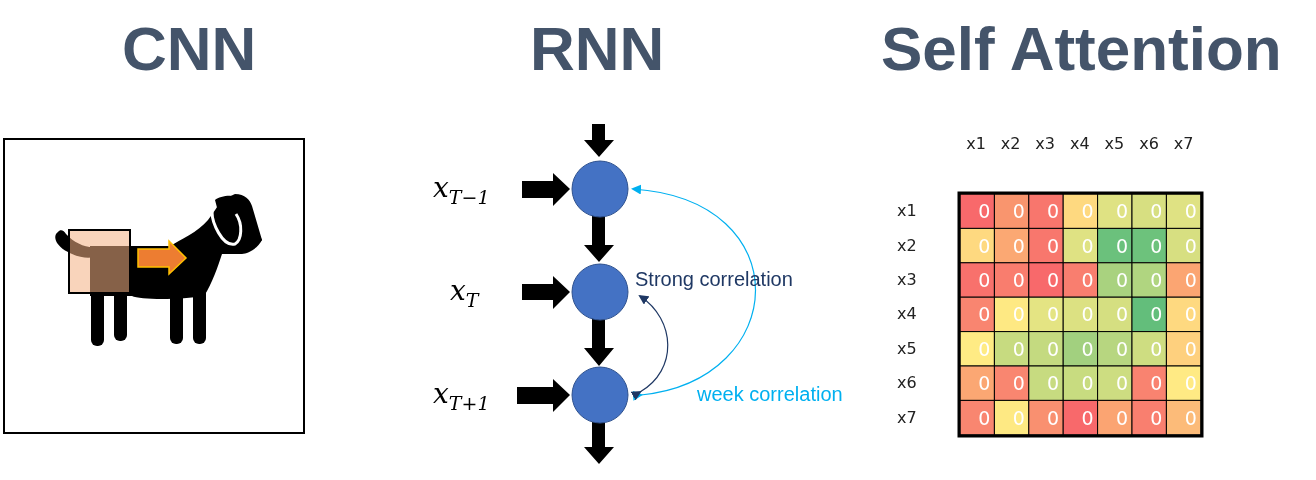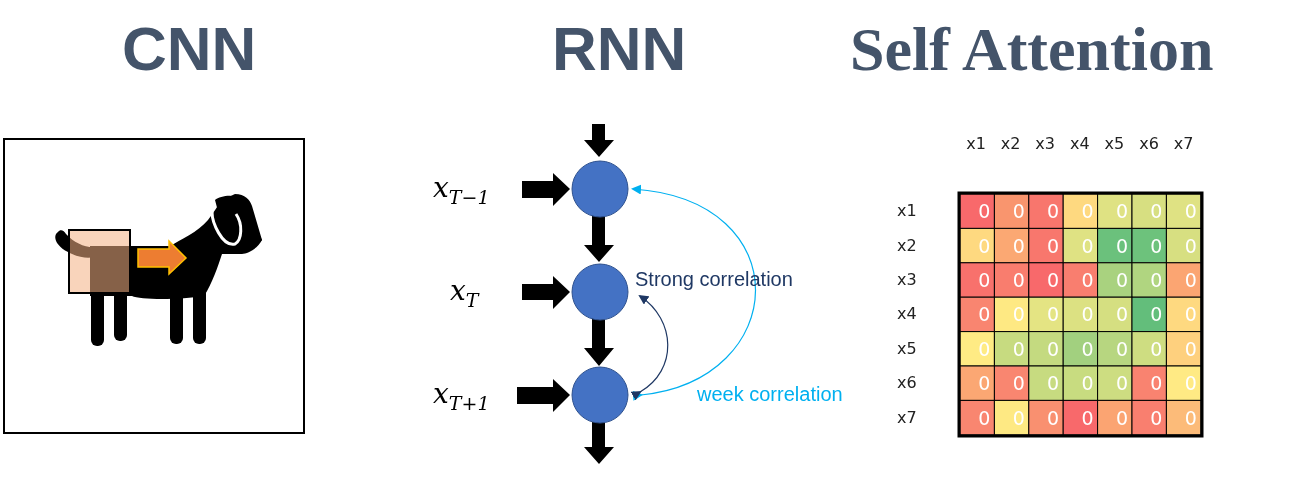--- a/index.html
+++ b/index.html
@@ -1,20 +1,20 @@
 <!DOCTYPE html>
 <html><head>
 <meta charset="utf-8">
 <style>
   html, body { margin:0; padding:0; background:#ffffff; }
   body { width:1316px; height:480px; position:relative; overflow:hidden; font-family:"Liberation Sans", sans-serif; }
   .title { position:absolute; top:14px; font-family:"Liberation Sans", sans-serif; font-weight:bold; color:#44546a; font-size:62px; line-height:70px; white-space:nowrap;text-align:center; }
   #t-cnn { left:122px; }
-  #t-rnn { left:552px; }
-  #t-sa { left:850px;font-family:Liberation Serif, serif; }
+  #t-rnn { left:530px; }
+  #t-sa { left:881px; }
   svg { position:absolute; left:0; top:0; }
   .cell-val { font-family:"DejaVu Sans", sans-serif; }
   .math { font-family:"DejaVu Serif", serif; font-style:italic; }
 </style>
 </head>
 <body>
 
 <div class="title" id="t-cnn">CNN</div>
 <div class="title" id="t-rnn">RNN</div>
 <div class="title" id="t-sa">Self Attention</div>

